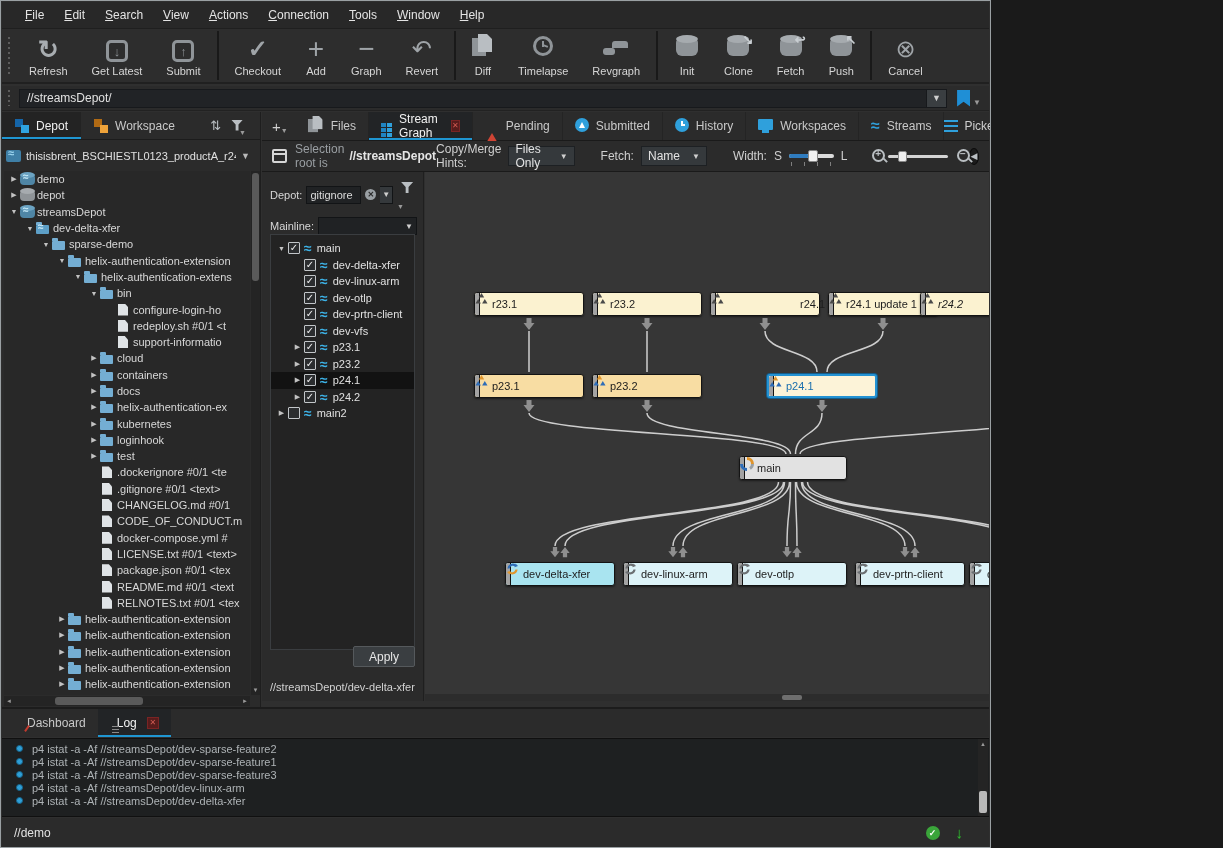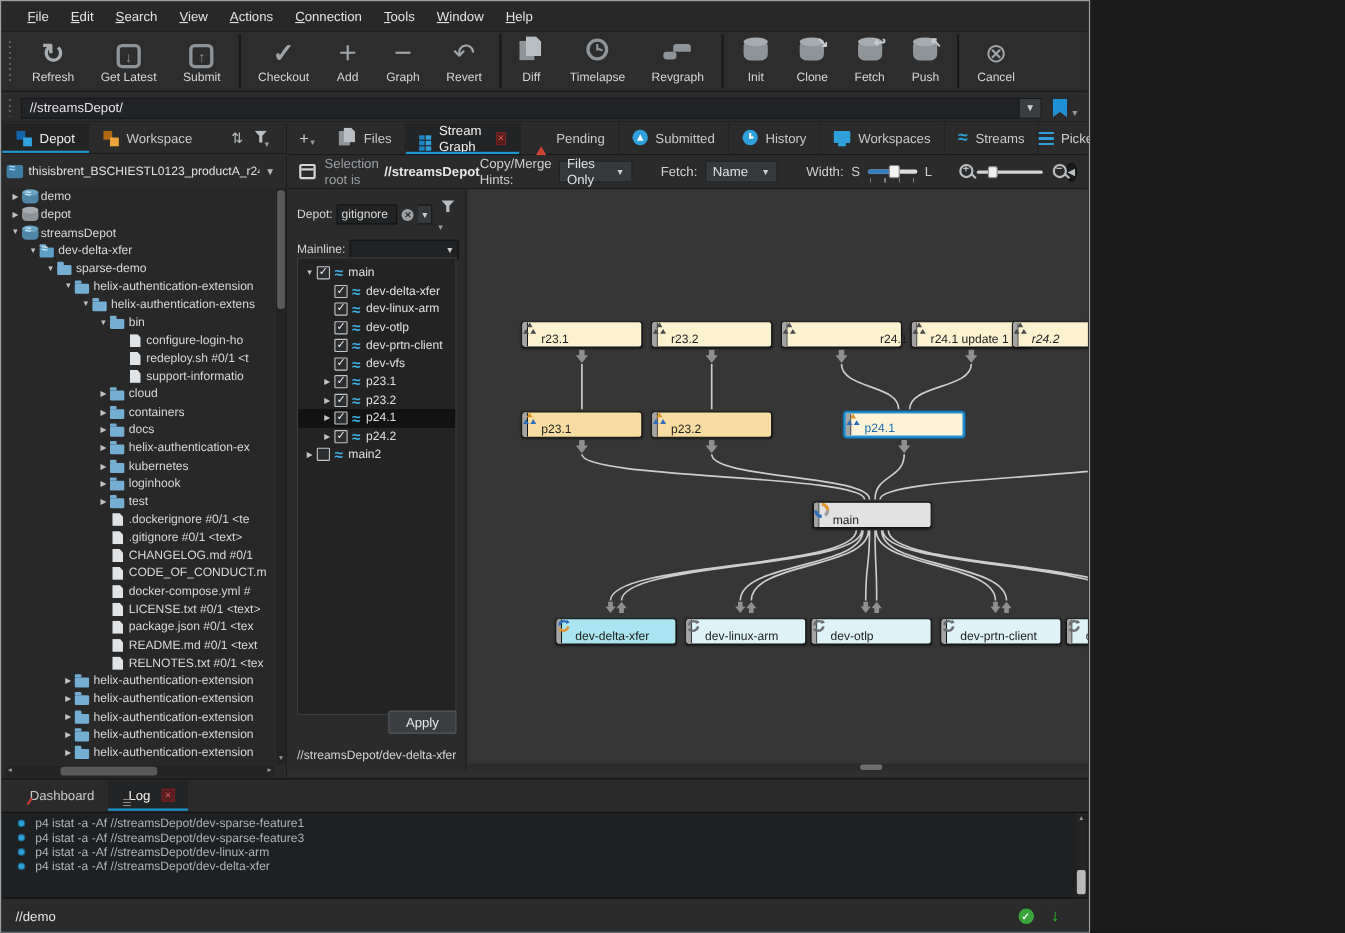--- a/index.html
+++ b/index.html
@@ -136,21 +136,21 @@
   .strow{display:flex;align-items:center;height:16.5px;color:#e0e0e0;white-space:nowrap;}
   .strow.selected{background:#121212;}
   .stcaret{width:13px;flex:none;text-align:center;font-size:7px;color:#c2c2c2;}
   .cb{width:12px;height:12px;border:1px solid #c2c6c9;background:#2b2d2f;color:#f0f0f0;font-size:10px;line-height:10px;text-align:center;flex:none;margin-right:4px;border-radius:1px;}
   .stwave{color:#3db3e8;font-weight:bold;font-size:14px;margin-right:5px;line-height:1;}
   .applybtn{position:absolute;right:8px;bottom:34px;width:62px;height:21px;background:#3a3e41;border:1px solid #55595c;color:#e6e6e6;font-size:12px;display:flex;align-items:center;justify-content:center;border-radius:2px;}
   .sp-path{position:absolute;left:8px;bottom:8px;color:#d2d2d2;font-size:11px;white-space:nowrap;}
   
   .canvas{position:absolute;left:424px;top:171px;right:1px;height:529px;background:#363636;overflow:hidden;}
   .canvas svg{position:absolute;left:0;top:0;}
-  .gnode{position:absolute;height:24px;background:#fbf2d0;border:1px solid #141414;border-radius:3px;display:flex;align-items:flex-end;box-shadow:0 1px 2px rgba(0,0,0,.5);}
+  .gnode{position:absolute;height:24px;background:#fbf2d0;border:1px solid #141414;border-radius:3px;display:flex;align-items:center;box-shadow:0 1px 2px rgba(0,0,0,.5);}
   .gnode .gtab{width:5px;align-self:stretch;background:#a3a3a3;border-right:1px solid #141414;border-radius:2px 0 0 2px;flex:none;}
   .gnode .gicon{margin:0 5px 0 7px;display:flex;align-items:center;}
   .gnode .glabel{font-size:11px;color:#1d1d1d;}
   .gnode.selected{border:2px solid #2392d3;box-shadow:0 0 0 1px #155e8c;}
   .gnode.selected .glabel{color:#1a6fae;}
   .ghscroll{position:absolute;left:0;right:0;bottom:0;height:7px;background:#2c2c2c;}
   .ghscroll .thumb{position:absolute;left:357px;width:20px;top:1px;bottom:1px;background:#6e6e6e;border-radius:2px;}
   
   .bottomtabs{position:absolute;left:1px;top:706px;right:1px;height:30px;background:#2b2b2b;border-top:2px solid #1c1c1c;display:flex;align-items:stretch;padding-left:6px;}
   .btab{display:flex;align-items:center;gap:7px;padding:0 12px;font-size:12px;color:#c9c9c9;position:relative;}
@@ -906,20 +906,24 @@
         <span><span class="i-log"></span></span>
         <span>Log</span>
         <span class="closebox">✕</span>
       </div>
     </div>
 
   <div class="logarea">
     <div id="loglines" style="padding-top:6px">
         <div class="logline">
           <span class="dot"></span>
+          <span>p4 istat -a -Af //streamsDepot/dev-sparse-feature2</span>
+        </div>
+        <div class="logline">
+          <span class="dot"></span>
           <span>p4 istat -a -Af //streamsDepot/dev-sparse-feature1</span>
         </div>
         <div class="logline">
           <span class="dot"></span>
           <span>p4 istat -a -Af //streamsDepot/dev-sparse-feature3</span>
         </div>
         <div class="logline">
           <span class="dot"></span>
           <span>p4 istat -a -Af //streamsDepot/dev-linux-arm</span>
         </div>

